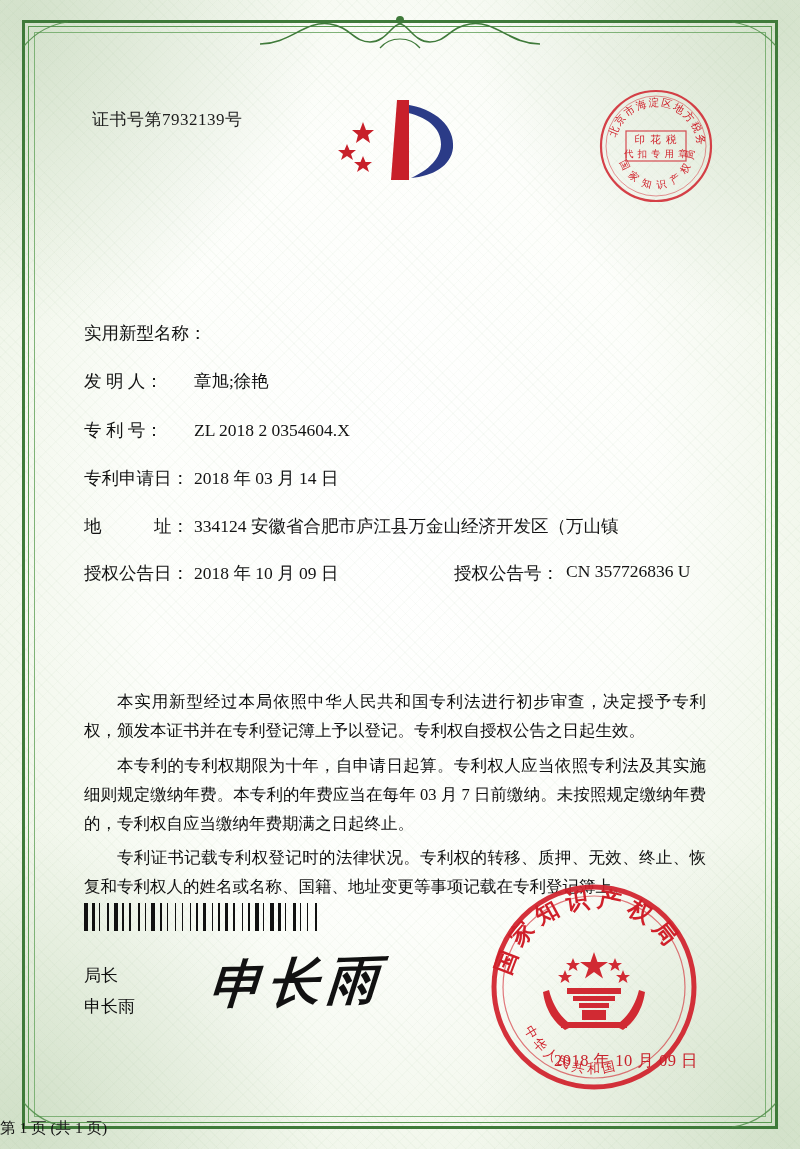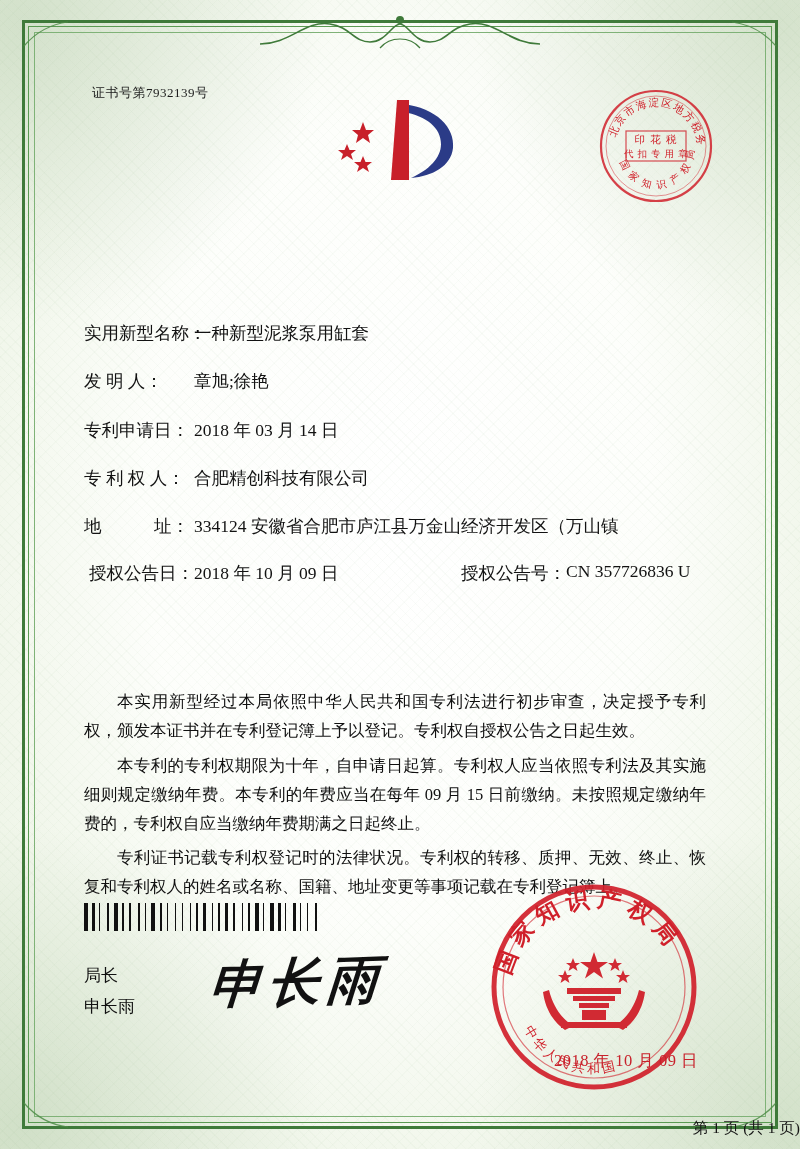--- a/index.html
+++ b/index.html
@@ -76,22 +76,22 @@
     left: 60px;
     top: 48px;
     right: 60px;
     bottom: 40px;
   }
 
   
   .cert-no {
     position: absolute;
     left: 32px;
-    top: 36px;
-    font-size: 13px;
+    top: 60px;
+    font-size: 17px;
     color: #1b1b1b;
     letter-spacing: 0.5px;
   }
 
   
   .logo {
     position: absolute;
     left: 50%;
     top: 46px;
     transform: translateX(-50%);
@@ -149,21 +149,21 @@
     margin-top: 6px;
     margin-left: 18px;
   }
   .row-two-col {
     display: flex;
     margin-bottom: 16px;
     font-size: 17.5px;
   }
   .rtc-left { width: 370px; flex: 0 0 370px; display: flex; }
   .rtc-right { flex: 1; display: flex; }
-  .rtc-left .field-label, .rtc-right .field-label { width: 110px; flex: 0 0 110px; text-align: right; }
+  .rtc-left .field-label, .rtc-right .field-label { width: 110px; flex: 0 0 110px; }
   .rtc-right .field-label { width: 112px; flex: 0 0 112px; }
 
   .paragraphs {
     position: absolute;
     left: 24px;
     right: 22px;
     top: 640px;
     font-size: 16.5px;
     color: #101010;
     line-height: 1.75;
@@ -227,21 +227,21 @@
     font-size: 16.5px;
     color: #c8212b;
     letter-spacing: 0.5px;
   }
 
   .page-footer {
     position: absolute;
     left: 0;
     right: 0;
     bottom: 10px;
-    text-align: right;
+    text-align: left;
     font-size: 15.5px;
     color: #151515;
   }
 
   .nowrap { white-space: nowrap; }
 </style>
 </head>
 <body>
 
 <div class="page">
@@ -308,38 +308,37 @@
         <text x="60" y="57" font-size="10.5" fill="#d0202a" text-anchor="middle" font-family="DejaVu Serif, serif" letter-spacing="1">印 花 税</text>
         <text x="60" y="71" font-size="9.5" fill="#d0202a" text-anchor="middle" font-family="DejaVu Serif, serif" letter-spacing="0.5">代 扣 专 用 章</text>
       </svg>
     </div>
 
 
     <div class="fields">
 
       <div class="field-row">
         <div class="field-label">实用新型名称：</div>
-        <div class="field-value">一种新型泥浆泵用缸套</div>
       </div>
 
       <div class="field-row">
         <div class="field-label">发 明 人：</div>
         <div class="field-value">章旭;徐艳</div>
       </div>
 
+      <div class="field-row">
+        <div class="field-label">专 利 号：</div>
+        <div class="field-value">ZL 2018 2 0354604.X</div>
+      </div>
 
       <div class="field-row">
         <div class="field-label">专利申请日：</div>
         <div class="field-value">2018 年 03 月 14 日</div>
       </div>
 
-      <div class="field-row">
-        <div class="field-label">专 利 权 人：</div>
-        <div class="field-value">合肥精创科技有限公司</div>
-      </div>
 
       <div class="field-row">
         <div class="field-label">地　　　址：</div>
         <div class="field-value">
           <span>334124 安徽省合肥市庐江县万金山经济开发区（万山镇</span>
         </div>
       </div>
 
       <div class="row-two-col">
         <div class="rtc-left">
@@ -349,21 +348,21 @@
         <div class="rtc-right">
           <div class="field-label">授权公告号：</div>
           <div class="field-value nowrap">CN 357726836 U</div>
         </div>
       </div>
 
     </div>
 
     <div class="paragraphs">
       <p>本实用新型经过本局依照中华人民共和国专利法进行初步审查，决定授予专利权，颁发本证书并在专利登记簿上予以登记。专利权自授权公告之日起生效。</p>
-      <p>本专利的专利权期限为十年，自申请日起算。专利权人应当依照专利法及其实施细则规定缴纳年费。本专利的年费应当在每年 09 月 15 日前缴纳。未按照规定缴纳年费的，专利权自应当缴纳年费期满之日起终止。</p>
+      <p>本专利的专利权期限为十年，自申请日起算。专利权人应当依照专利法及其实施细则规定缴纳年费。本专利的年费应当在每年 03 月 7 日前缴纳。未按照规定缴纳年费的，专利权自应当缴纳年费期满之日起终止。</p>
       <p>专利证书记载专利权登记时的法律状况。专利权的转移、质押、无效、终止、恢复和专利权人的姓名或名称、国籍、地址变更等事项记载在专利登记簿上。</p>
     </div>
 
     <div class="barcode" id="barcode">
         <i style="width: 4.8px; margin-right: 1.6px;"></i>
         <i style="width: 1.6px; margin-right: 1.6px; background: transparent;"></i>
         <i style="width: 3.2px; margin-right: 1.6px;"></i>
         <i style="width: 1.6px; margin-right: 1.6px; background: transparent;"></i>
         <i style="width: 1.6px; margin-right: 1.6px;"></i>
         <i style="width: 4.8px; margin-right: 1.6px; background: transparent;"></i>

